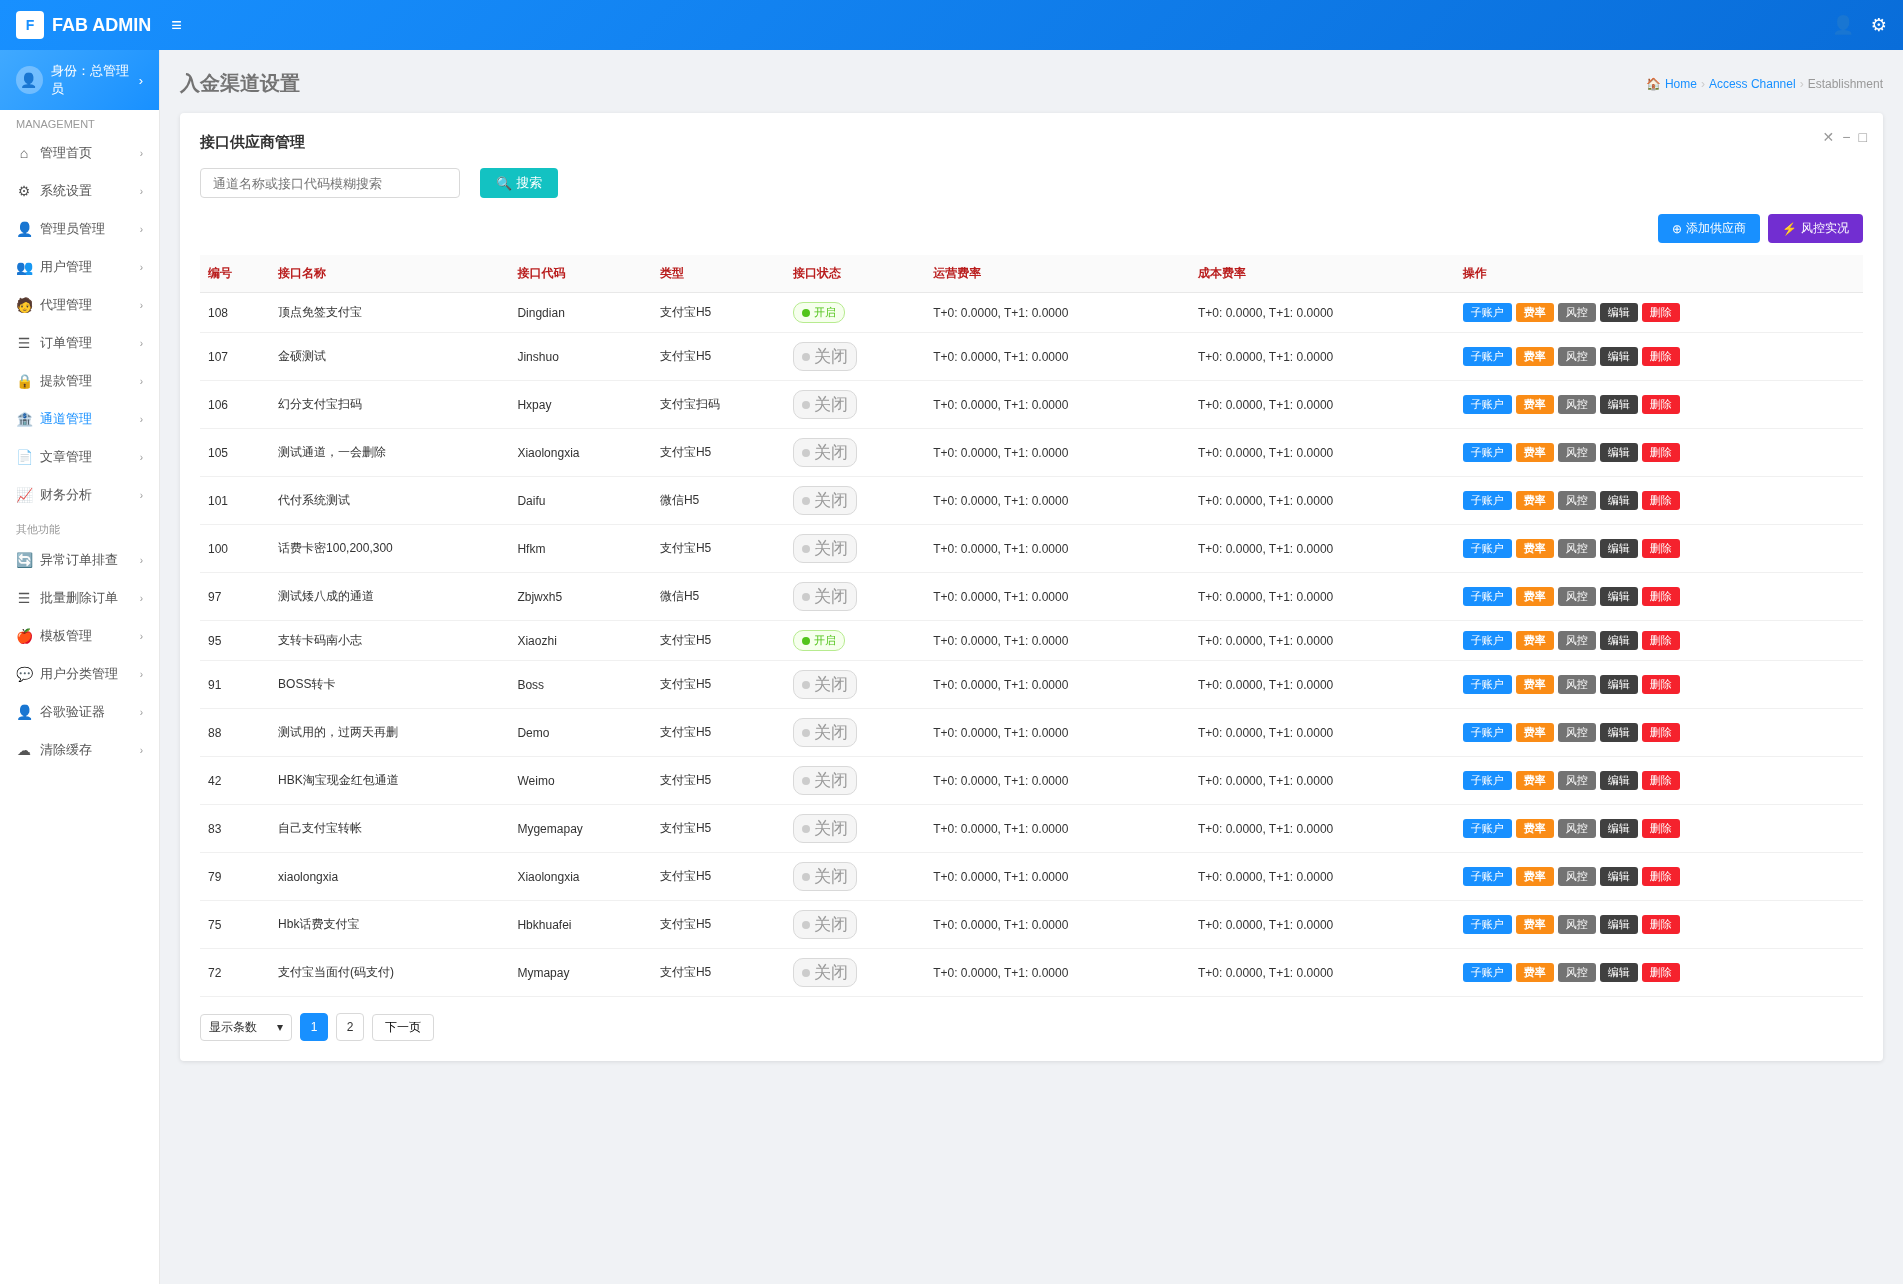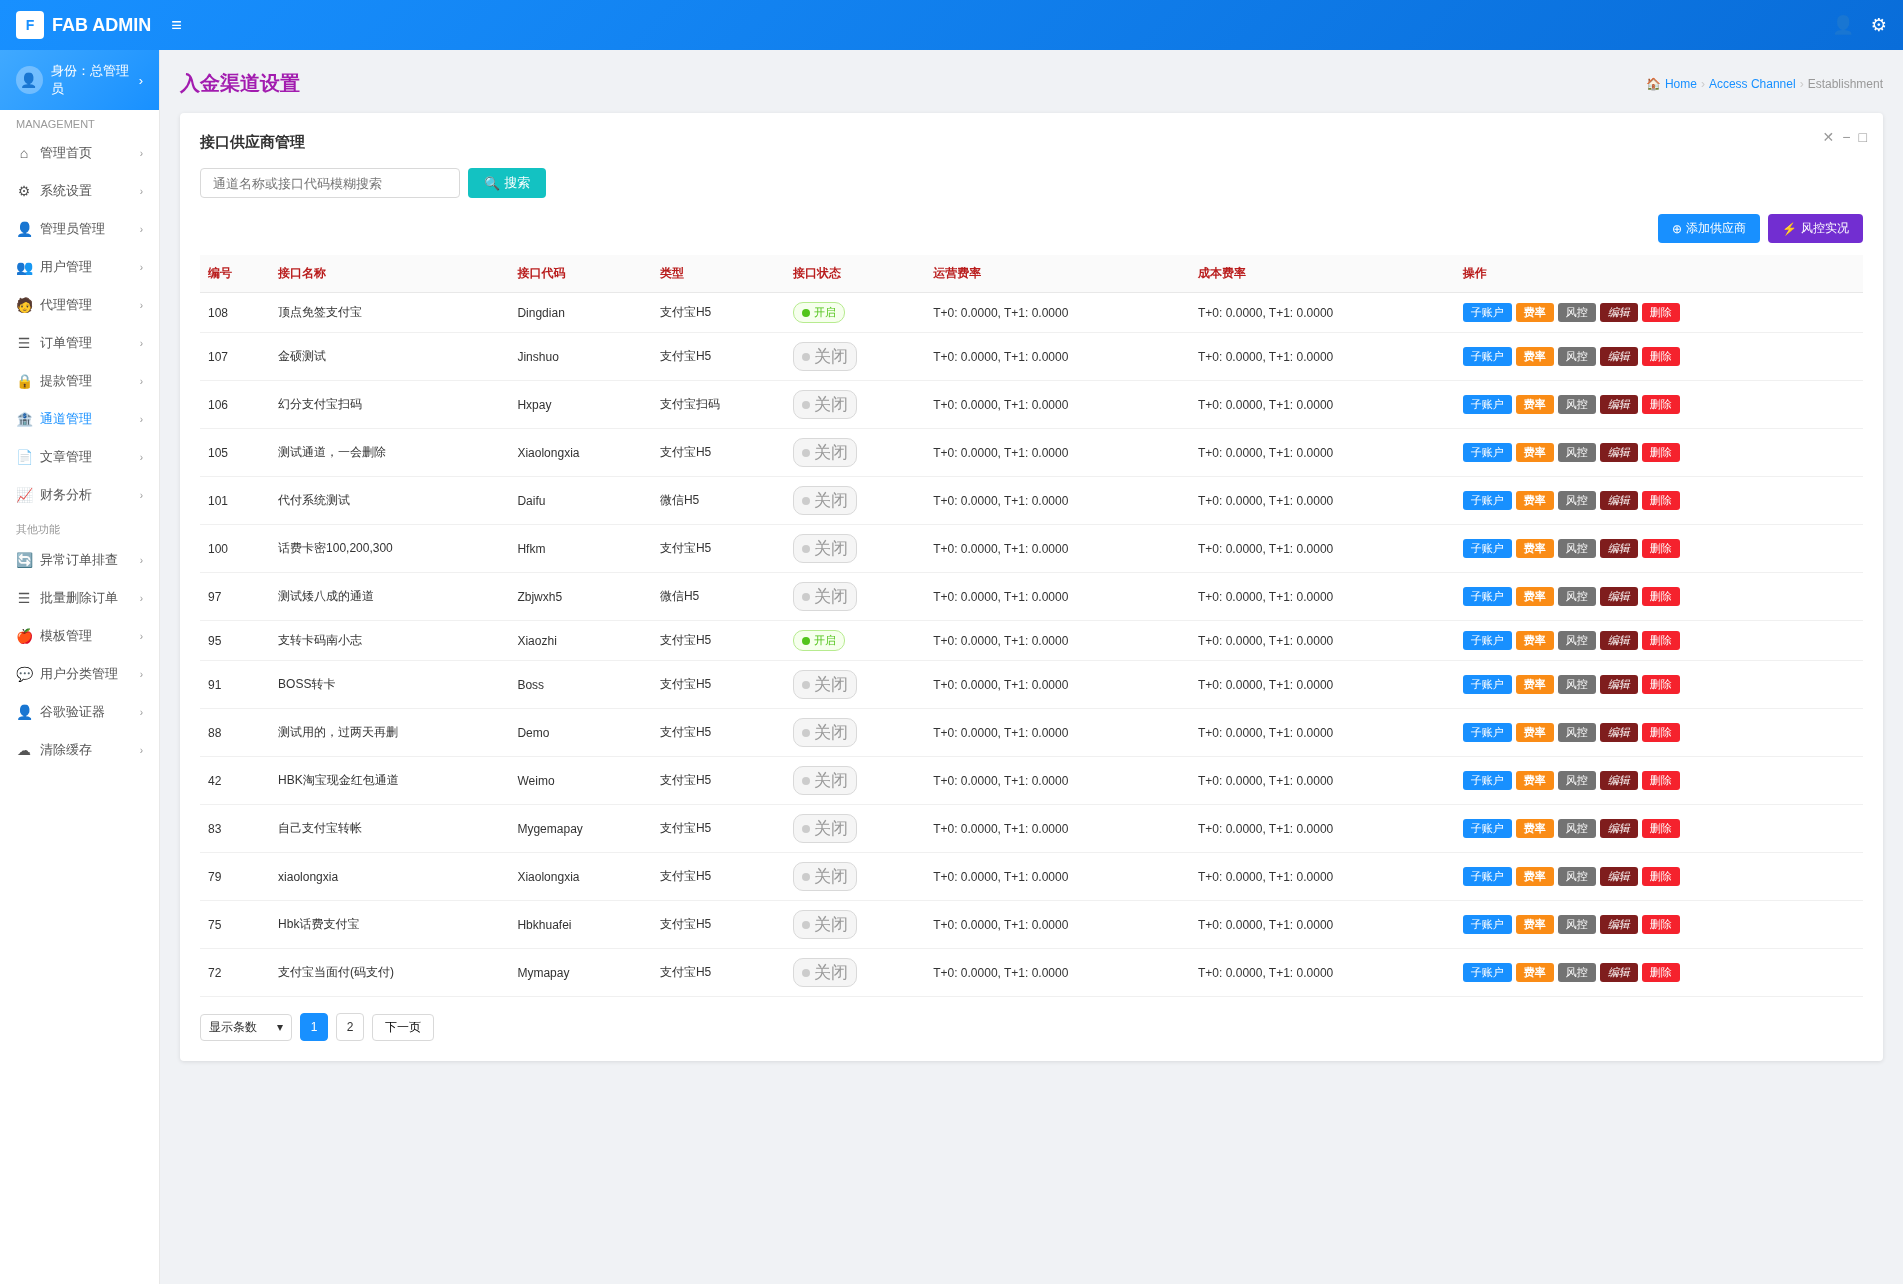--- a/index.html
+++ b/index.html
@@ -91,21 +91,21 @@
       min-height: calc(100vh - 50px);
     }
 
     
     .breadcrumb-bar {
       display: flex;
       align-items: center;
       justify-content: space-between;
       margin-bottom: 16px;
     }
-    .page-title { font-size: 20px; font-weight: 600; color: #a21caf; }
+    .page-title { font-size: 20px; font-weight: 600; color: #737373; }
     .breadcrumb { font-size: 12px; color: #999; display: flex; align-items: center; gap: 4px; }
     .breadcrumb a { color: #1890ff; text-decoration: none; }
     .breadcrumb-sep { color: #ccc; }
 
     
     .card {
       background: white;
       border-radius: 4px;
       box-shadow: 0 1px 4px rgba(0,0,0,0.1);
       padding: 20px;
@@ -120,21 +120,21 @@
     .card-close-btns {
       position: absolute;
       top: 16px; right: 16px;
       display: flex; gap: 8px;
       color: #999; font-size: 14px; cursor: pointer;
     }
 
     
     .search-bar {
       display: flex;
-      gap: 8px;
+      gap: 20px;
       margin-bottom: 16px;
     }
     .search-input {
       border: 1px solid #d9d9d9;
       border-radius: 4px;
       padding: 6px 12px;
       width: 260px;
       font-size: 13px;
       outline: none;
     }
@@ -239,21 +239,21 @@
       padding: 2px 8px;
       border: none;
       border-radius: 3px;
       font-size: 11px;
       cursor: pointer;
       color: white;
     }
     .btn-blue { background: #1890ff; }
     .btn-orange { background: #fa8c16; font-weight: bold; }
     .btn-purple { background: #737373; }
-    .btn-green { background: #7f1d1d; font-style: italic; }
+    .btn-green { background: #404040; }
     .btn-red { background: #f5222d; }
 
     
     .pagination-bar {
       display: flex;
       align-items: center;
       gap: 8px;
       margin-top: 16px;
     }
     .pagination-select {

